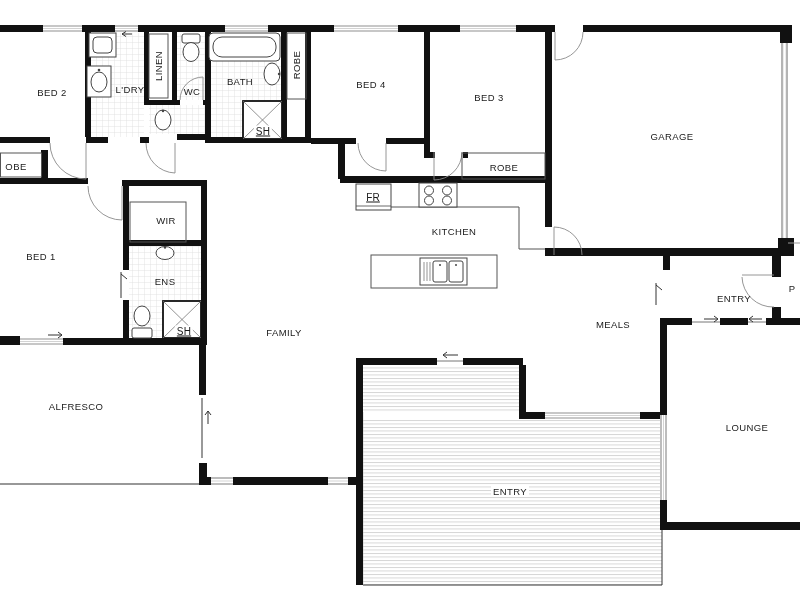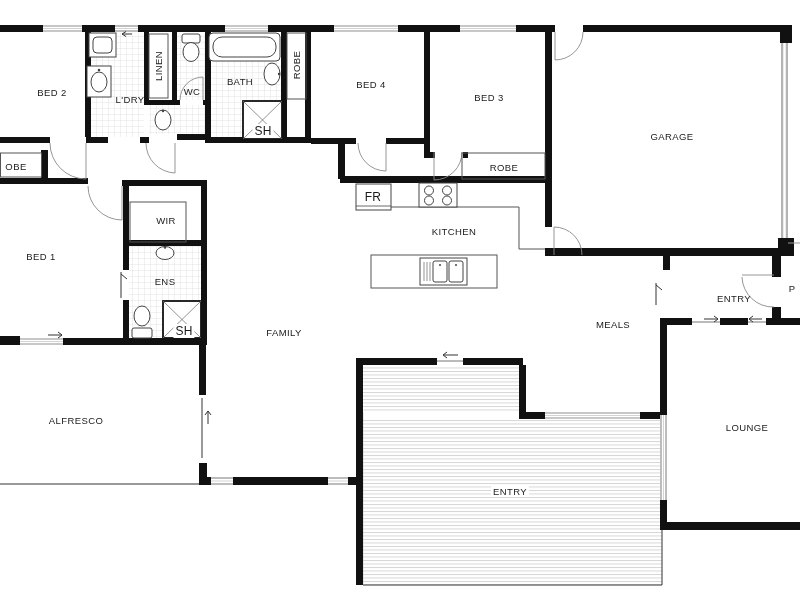--- a/index.html
+++ b/index.html
@@ -2,21 +2,21 @@
 <html><head>
 <meta charset="utf-8">
 <style>
   html,body{margin:0;padding:0;background:#fff;}
   .canvas{position:relative;width:800px;height:600px;background:#ffffff;overflow:hidden;
           font-family:"Liberation Sans",sans-serif;}
   .canvas svg{position:absolute;left:0;top:0;}
   .label{position:absolute;font-size:9.5px;color:#1a1a1a;letter-spacing:.4px;white-space:nowrap;
          transform:translate(-50%,-50%);}
   .label.v{transform:translate(-50%,-50%) rotate(-90deg);}
-  .label.sm{font-size:12px;letter-spacing:.2px;}
+  .label.sm{font-size:10px;letter-spacing:.2px;text-decoration:underline;}
   .label.bg{background:#ffffff;padding:0 2px;}
   .wall{fill:#111111;}
   .thin{stroke:#555555;stroke-width:1;fill:none;}
   .fix{stroke:#444444;stroke-width:1;fill:#ffffff;}
   .door{stroke:#8a8a8a;stroke-width:0.9;fill:none;}
   .arrow{stroke:#333333;stroke-width:1;fill:none;}
   .winl{stroke:#8f8f8f;stroke-width:1.2;}
   .winc{stroke:#c8c8c8;stroke-width:0.8;}
 </style>
 </head>
@@ -349,38 +349,38 @@
       <rect class="fix" x="433" y="261" width="14" height="21" rx="2"></rect>
       <rect class="fix" x="449" y="261" width="14" height="21" rx="2"></rect>
       <circle cx="440" cy="265" r="1" fill="#444"></circle>
           <circle cx="456" cy="265" r="1" fill="#444"></circle>
     </g>
   </g>
 </svg>
 
   <div id="labels">
       <div class="label" style="left: 52px; top: 92px;">BED 2</div>
-      <div class="label" style="left: 130px; top: 89px; margin-top: 10px;">L'DRY</div>
+      <div class="label" style="left: 130px; top: 89px;">L'DRY</div>
       <div class="label v" style="left: 158px; top: 66px;">LINEN</div>
       <div class="label" style="left: 192px; top: 91px; text-align: right;">WC</div>
       <div class="label" style="left: 240px; top: 81px;">BATH</div>
       <div class="label sm bg" style="left: 263px; top: 131px;">SH</div>
       <div class="label v" style="left: 296px; top: 65px;">ROBE</div>
       <div class="label" style="left: 371px; top: 84px;">BED 4</div>
       <div class="label" style="left: 489px; top: 97px;">BED 3</div>
       <div class="label" style="left: 672px; top: 136px;">GARAGE</div>
       <div class="label" style="left: 504px; top: 167px;">ROBE</div>
       <div class="label" style="left: 16px; top: 166px;">OBE</div>
       <div class="label" style="left: 166px; top: 220px;">WIR</div>
       <div class="label" style="left: 41px; top: 256px;">BED 1</div>
       <div class="label" style="left: 165px; top: 281px;">ENS</div>
       <div class="label sm bg" style="left: 184px; top: 331px;">SH</div>
       <div class="label sm" style="left: 373px; top: 197px;">FR</div>
       <div class="label" style="left: 440px; top: 231px; padding-left: 28px;">KITCHEN</div>
       <div class="label" style="left: 284px; top: 332px;">FAMILY</div>
       <div class="label" style="left: 592px; top: 324px; padding-left: 42px;">MEALS</div>
       <div class="label" style="left: 734px; top: 298px;">ENTRY</div>
       <div class="label" style="left: 792px; top: 288px;">P</div>
-      <div class="label" style="left: 76px; top: 420px;">ALFRESCO</div>
+      <div class="label" style="left: 76px; top: 406px;">ALFRESCO</div>
       <div class="label" style="left: 747px; top: 427px;">LOUNGE</div>
       <div class="label bg" style="left: 510px; top: 491px;">ENTRY</div>
     </div>
 </div>
 
 </body></html>

